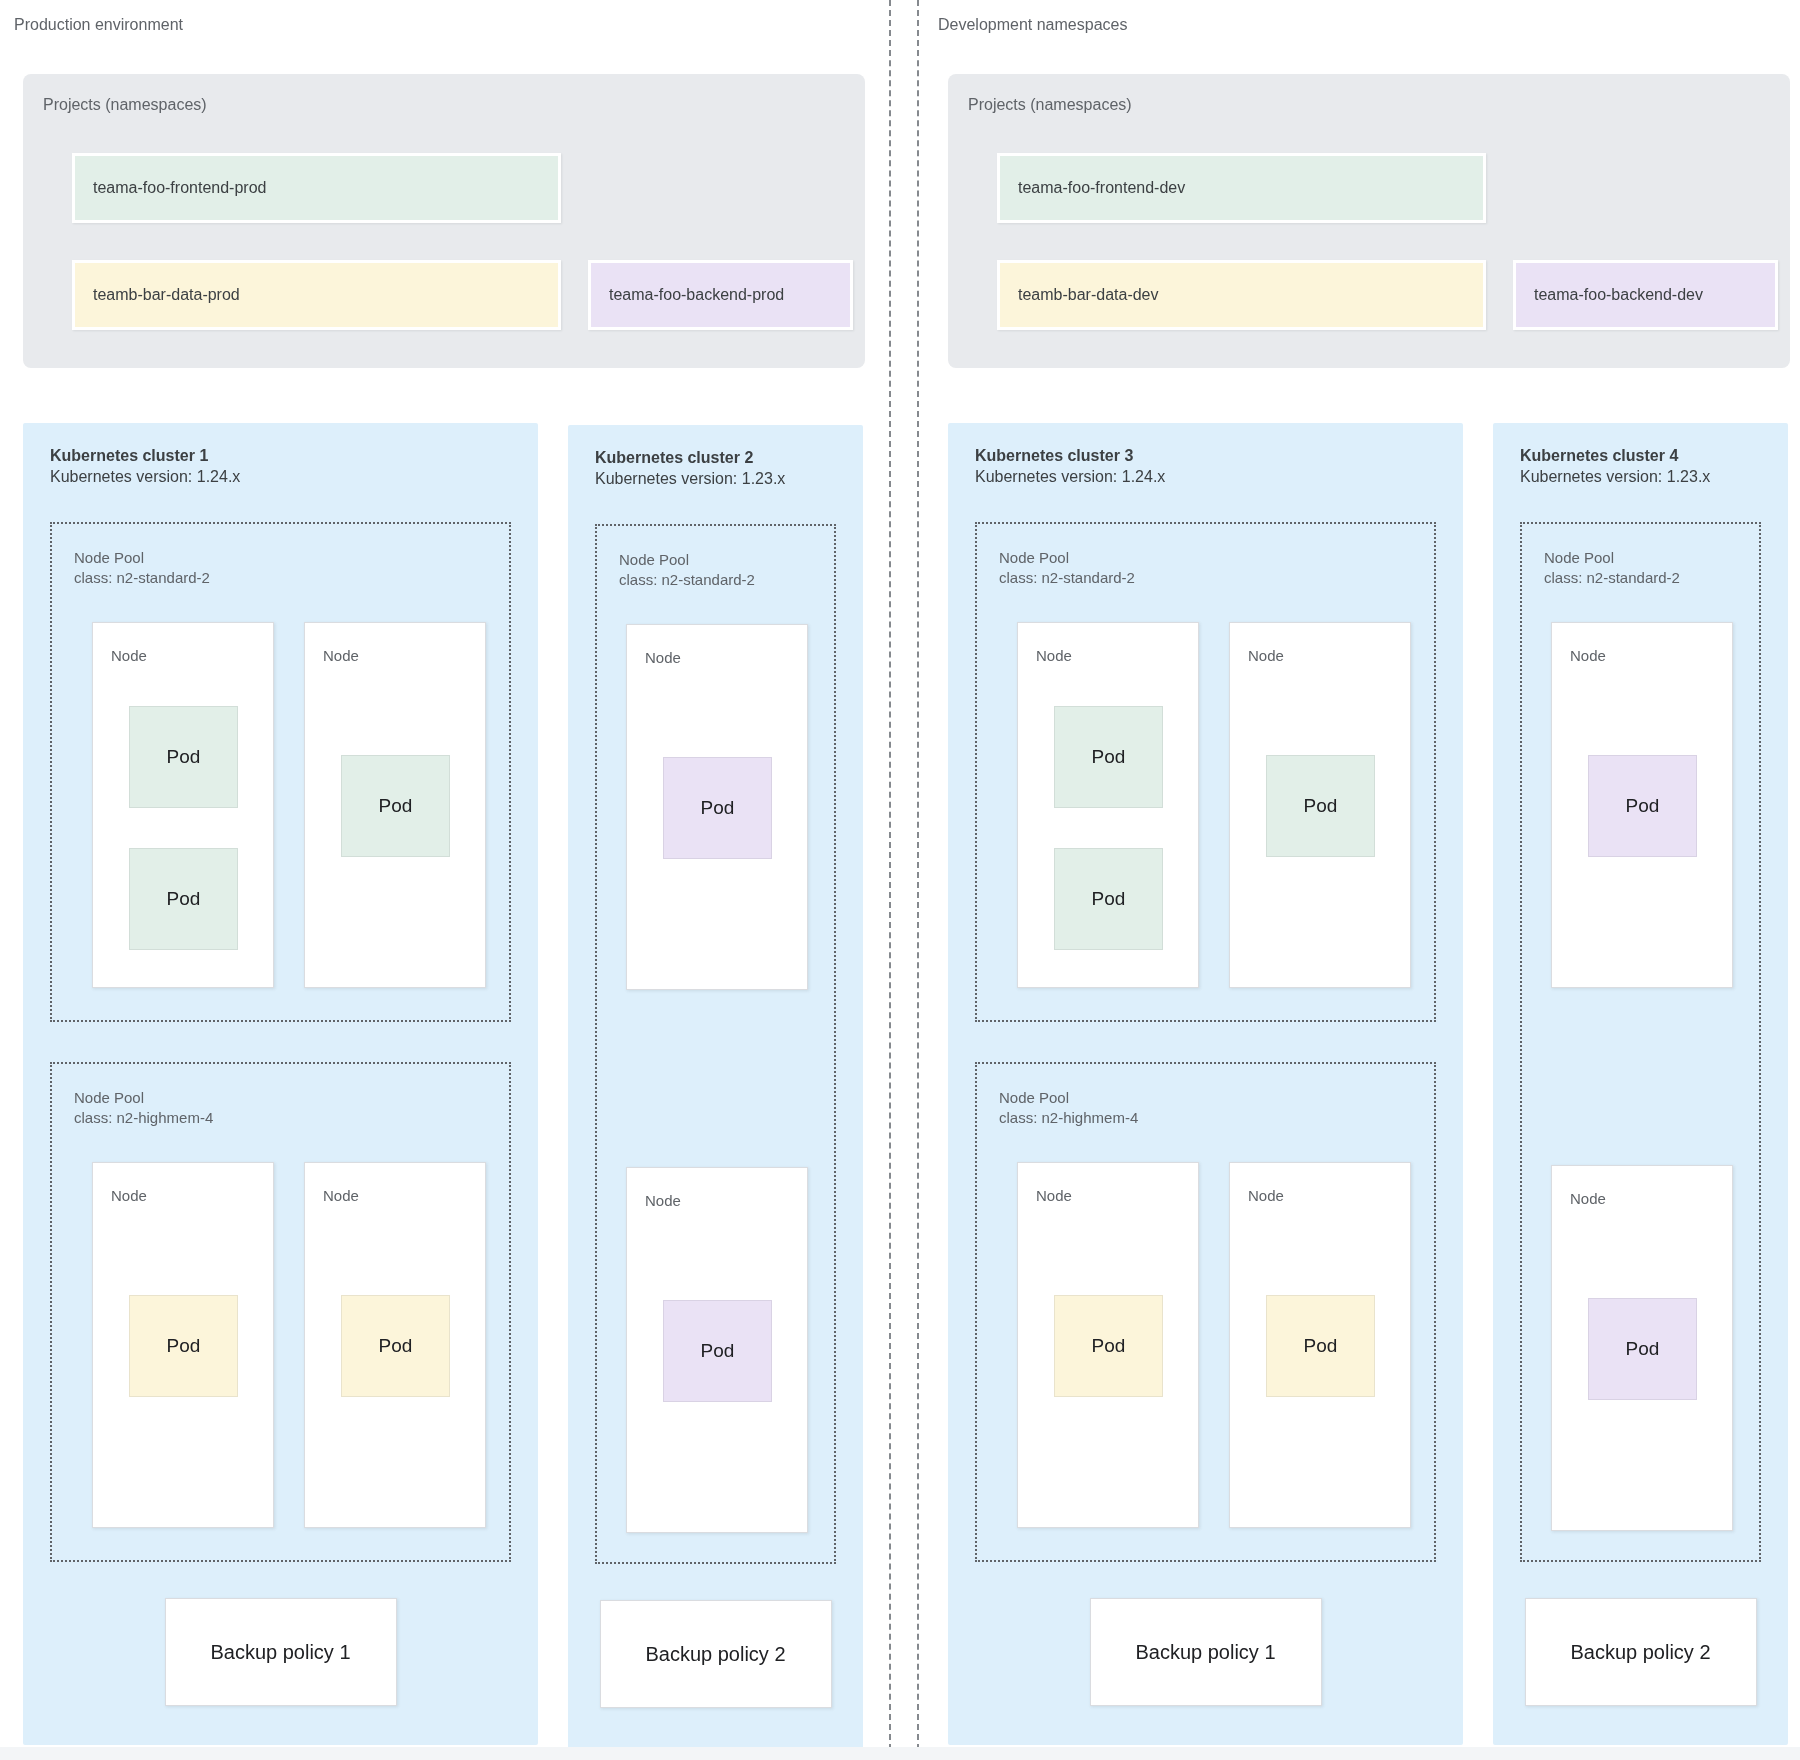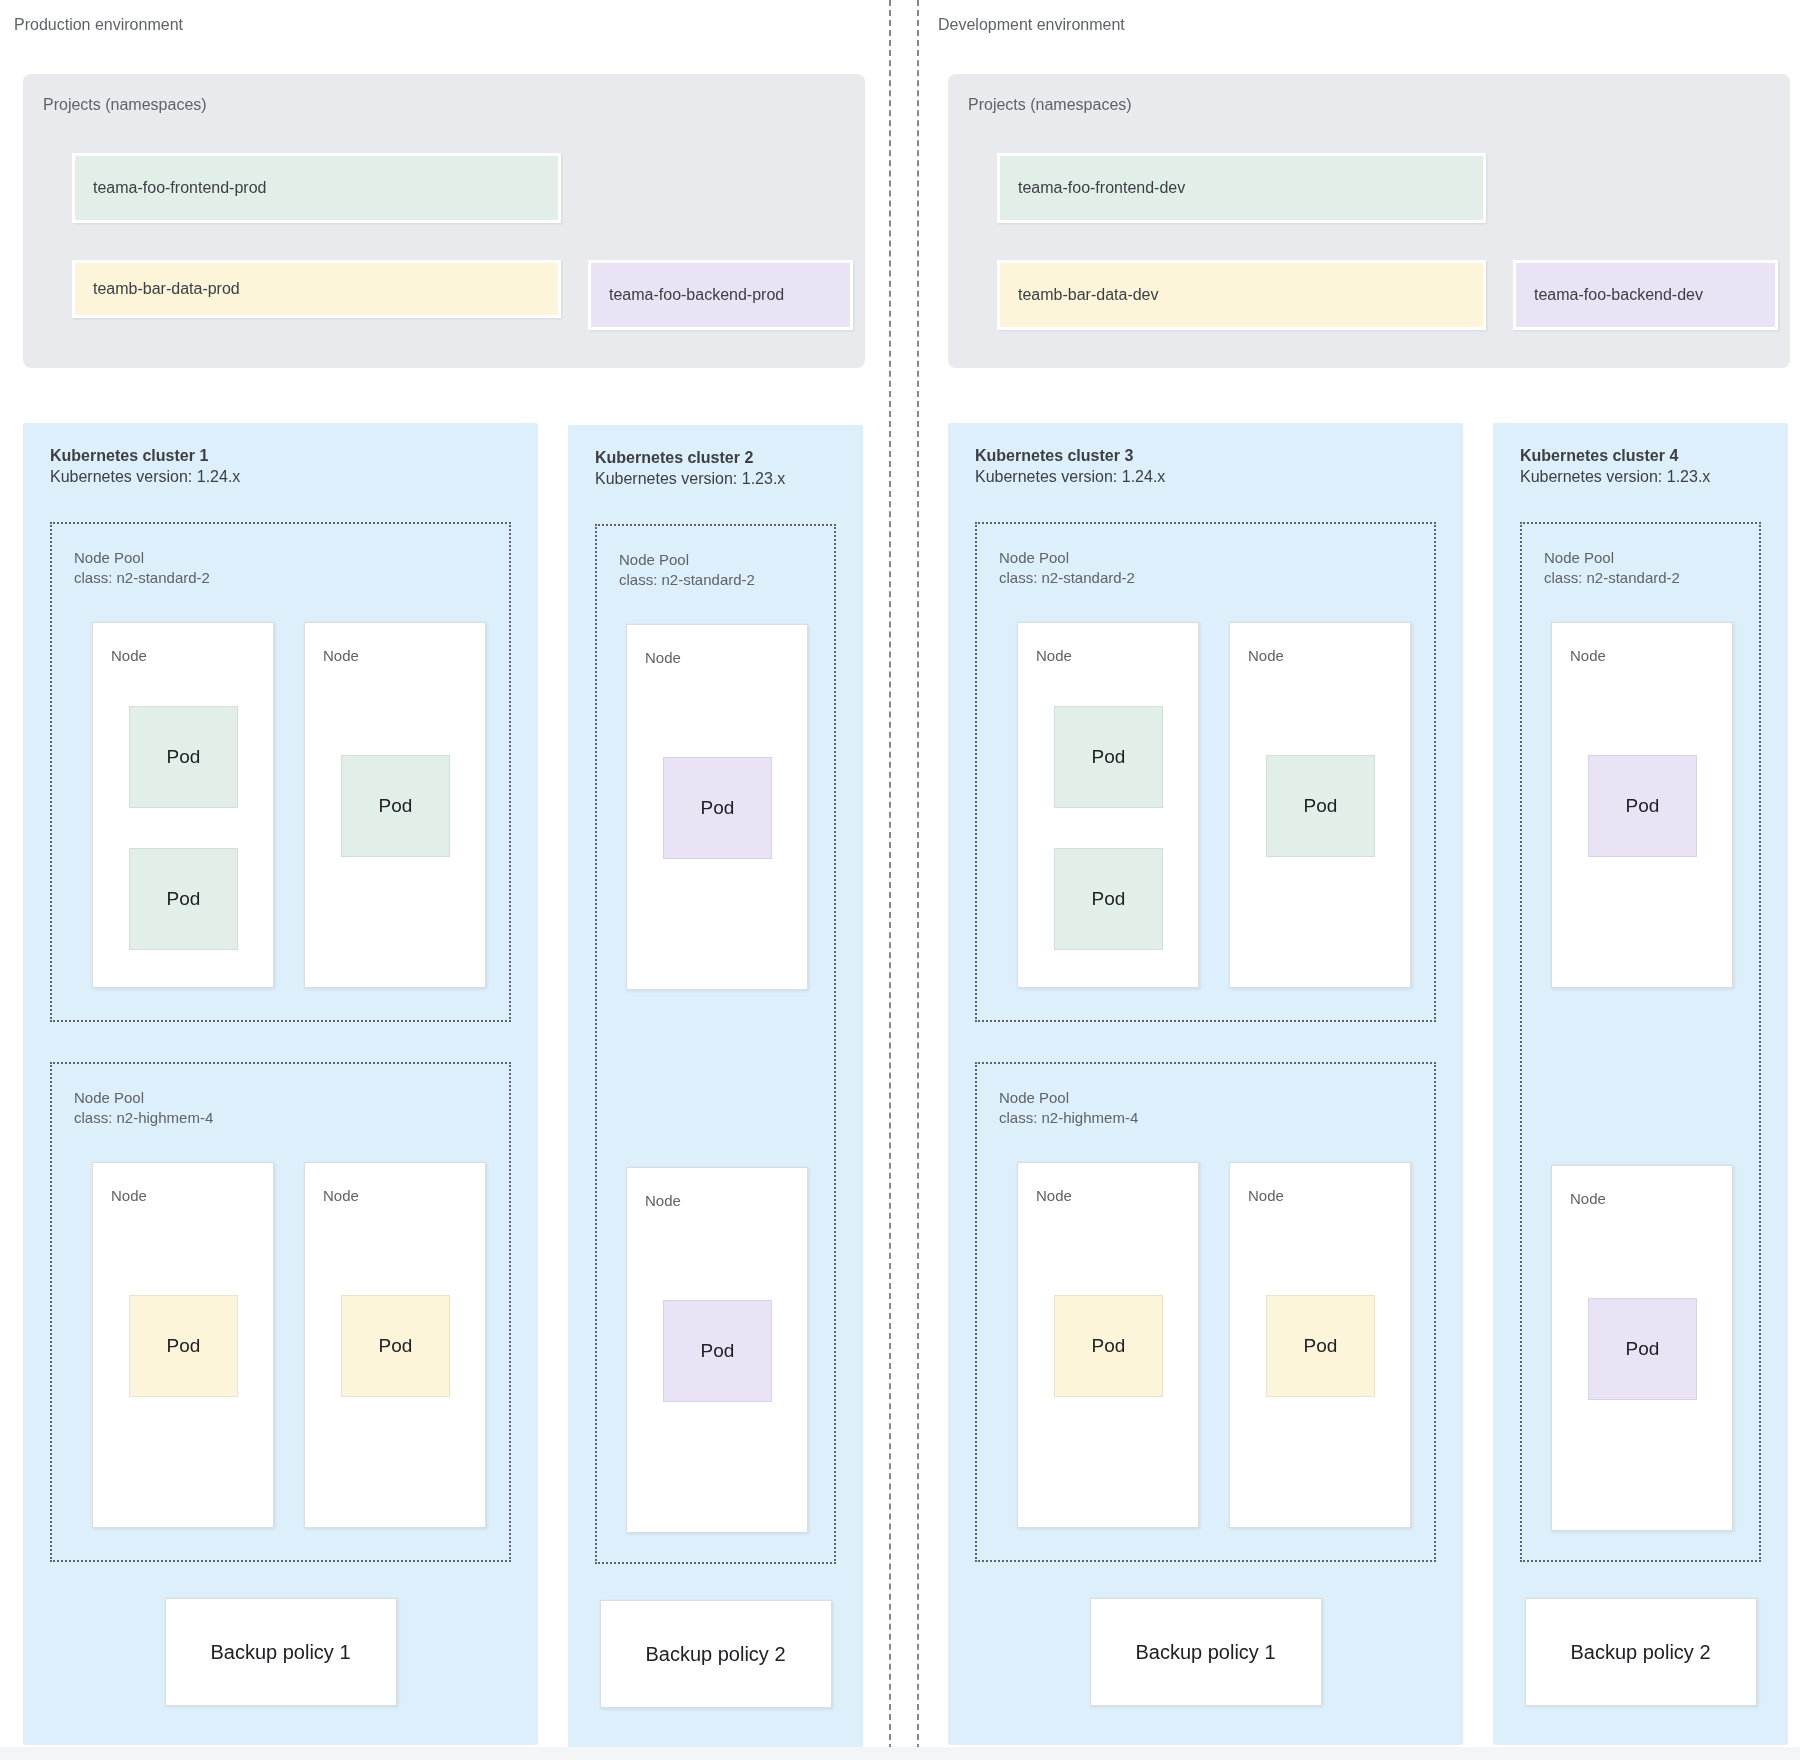--- a/index.html
+++ b/index.html
@@ -45,21 +45,21 @@
 <body>
 
 <div class="env" style="left:0;">
   <div class="env-label" style="left:14px;top:16px;">Production environment</div>
 
   <div class="ns-panel" style="left:23px;top:74px;width:842px;height:294px;">
     <div class="ns-title">Projects (namespaces)</div>
     <div class="ns-box fill-green" style="left:29px;top:79px;width:489px;height:70px;">
       <span>teama-foo-frontend-prod</span>
     </div>
-    <div class="ns-box fill-yellow" style="left:29px;top:186px;width:489px;height:58px;text-align:center;">
+    <div class="ns-box fill-yellow" style="left:29px;top:186px;width:489px;height:70px;text-align:center;">
       <span>teamb-bar-data-prod</span>
     </div>
     <div class="ns-box fill-purple" style="left:545px;top:186px;width:265px;height:70px;">
       <span>teama-foo-backend-prod</span>
     </div>
   </div>
 
   <div class="cluster" style="left:23px;top:423px;width:515px;height:1322px;">
     <div class="cluster-head">
       <div class="t">Kubernetes cluster 1</div>
@@ -140,21 +140,21 @@
     <div class="backup">
       <span>Backup policy 2</span>
     </div>
   </div>
 </div>
 
 <div class="divider" style="left:889px;"></div>
 <div class="divider" style="left:917px;"></div>
 
 <div class="env" style="left:925px;">
-  <div class="env-label" style="left:13px;top:16px;">Development environment</div>
+  <div class="env-label" style="left:13px;top:16px;">Development namespaces</div>
 
   <div class="ns-panel" style="left:23px;top:74px;width:842px;height:294px;">
     <div class="ns-title">Projects (namespaces)</div>
     <div class="ns-box fill-yellow" style="left:29px;top:186px;width:489px;height:70px;">
       <span>teamb-bar-data-dev</span>
     </div>
     <div class="ns-box fill-green" style="left:29px;top:79px;width:489px;height:70px;">
       <span>teama-foo-frontend-dev</span>
     </div>
     <div class="ns-box fill-purple" style="left:545px;top:186px;width:265px;height:70px;">

